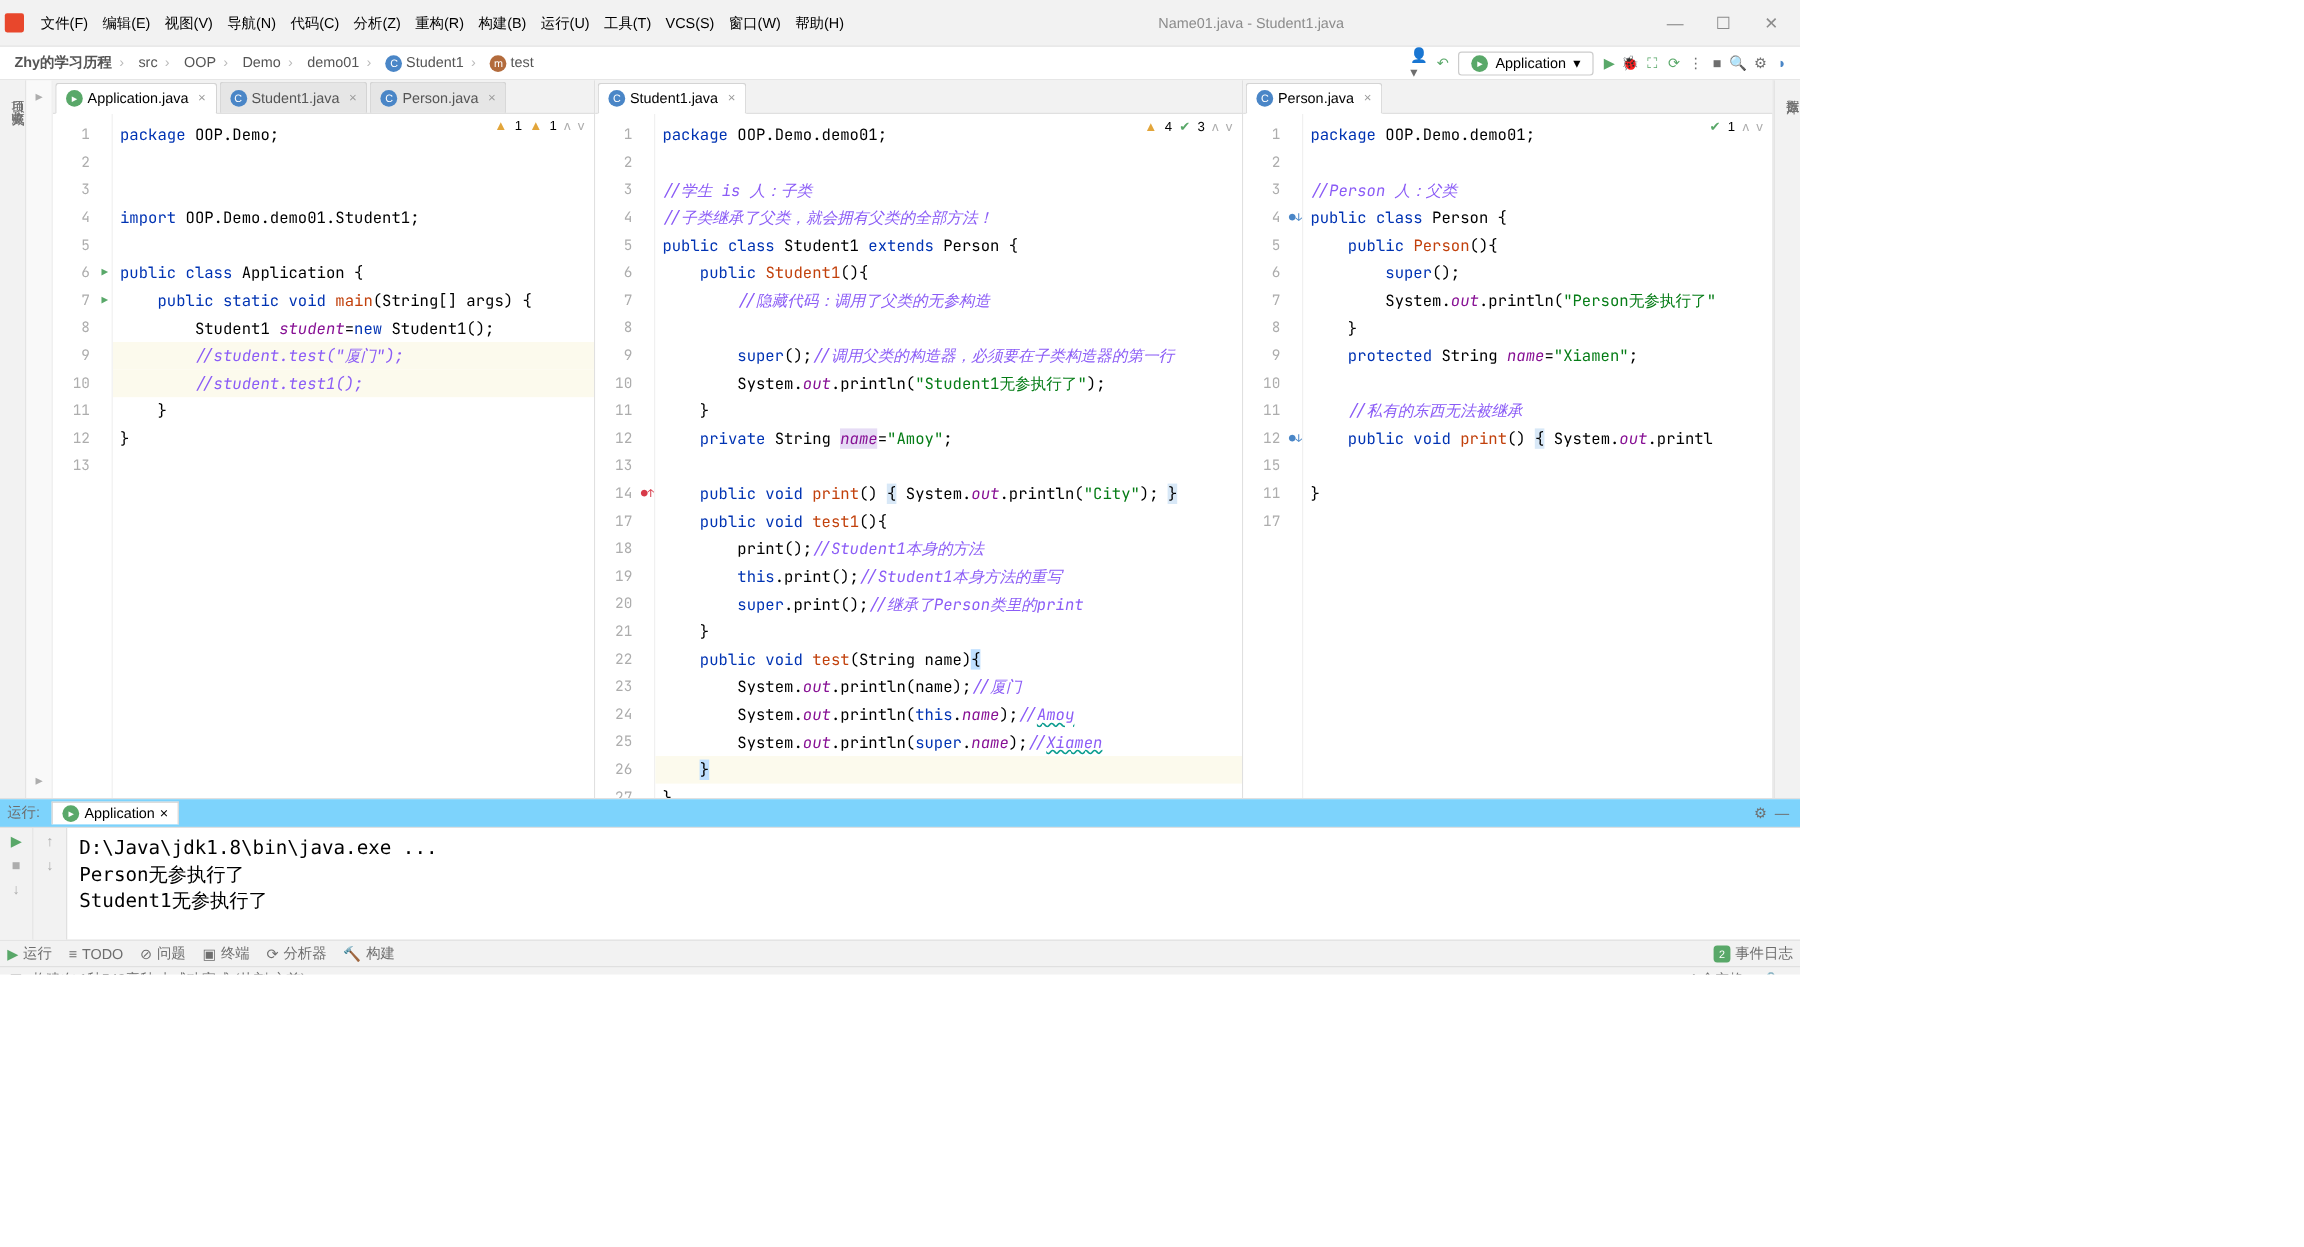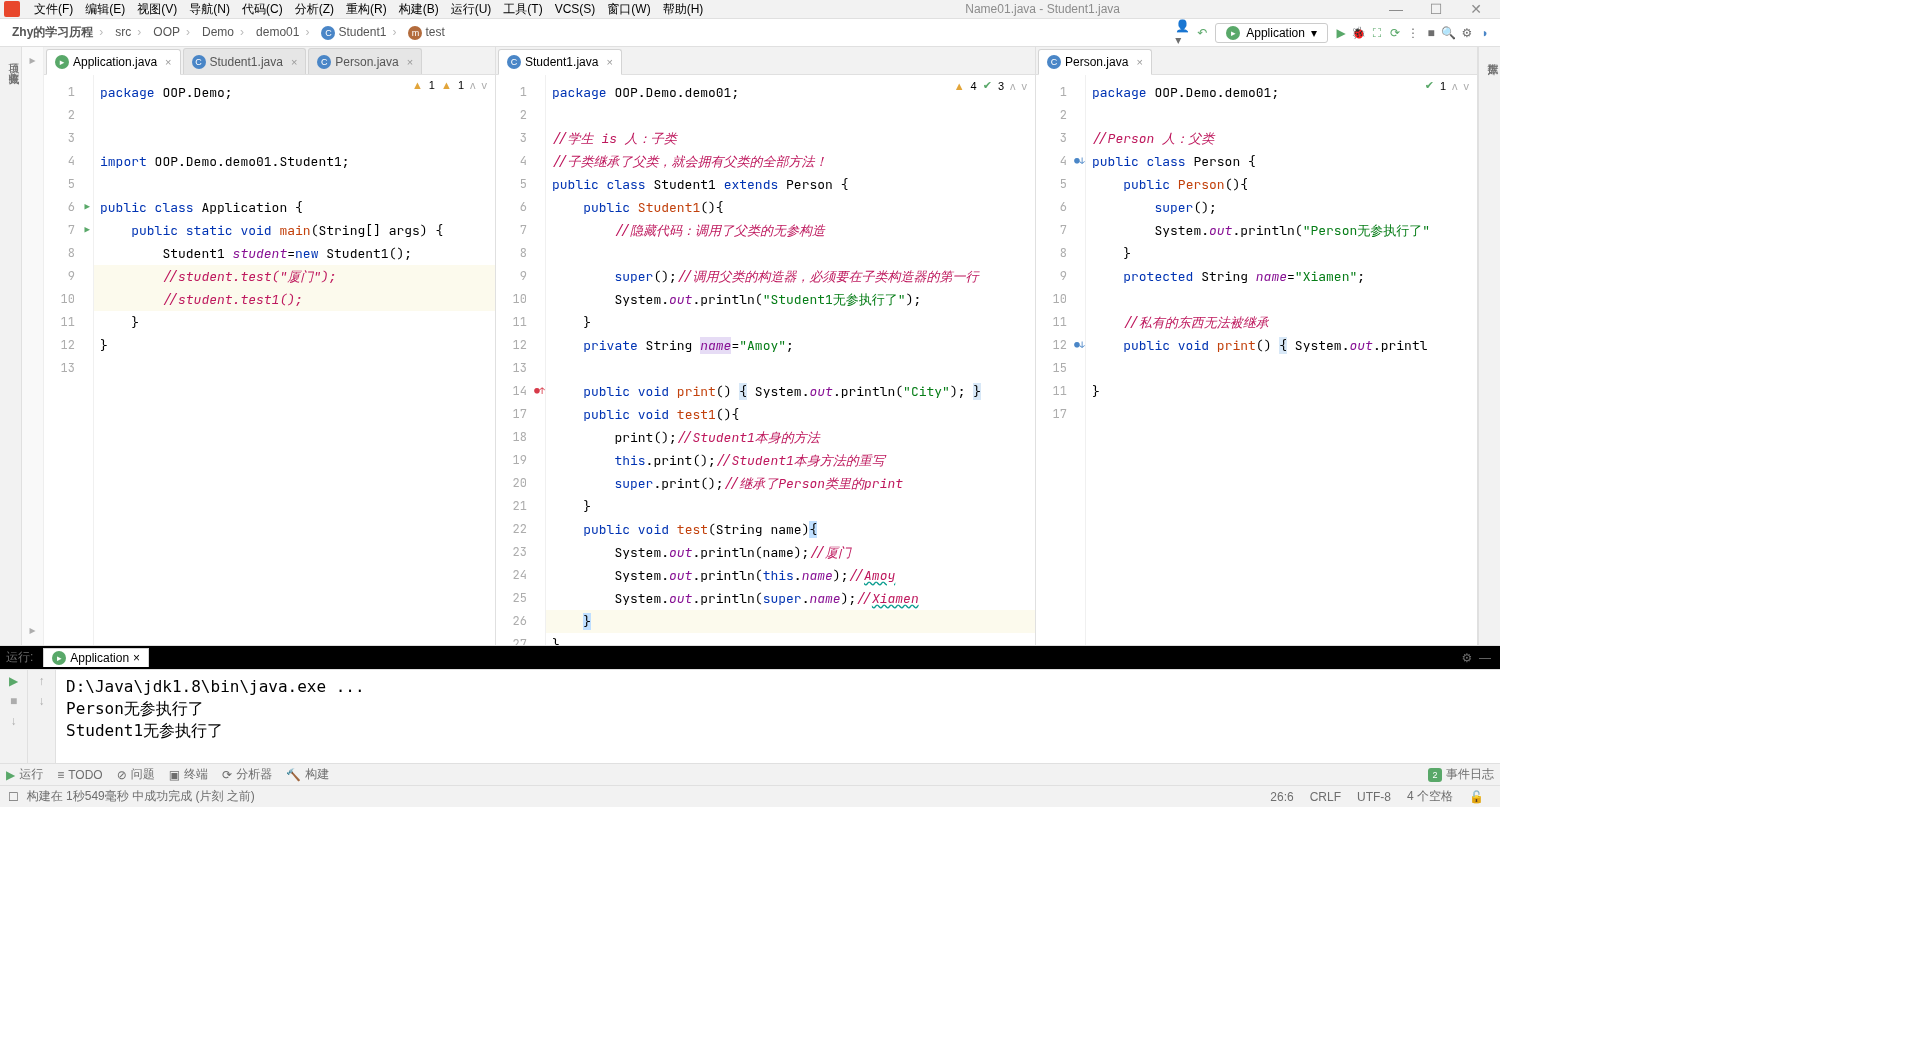--- a/index.html
+++ b/index.html
@@ -1,17 +1,17 @@
 <!DOCTYPE html>
 <html><head>
 <meta charset="utf-8">
 <style>
 * { margin:0; padding:0; box-sizing:border-box; }
 body { font-family:"Microsoft YaHei",sans-serif; font-size:12px; background:#fff; color:#000; overflow:hidden; width:1500px; height:812px; position:relative;}
-.menubar { height:19px; background:#f2f2f2; display:flex; align-items:center; padding:0 4px; border-bottom:1px solid #e0e0e0;}
+.menubar { height:39px; background:#f2f2f2; display:flex; align-items:center; padding:0 4px; border-bottom:1px solid #e0e0e0;}
 .menubar .logo { width:16px; height:16px; background:#e8472c; border-radius:2px; margin-right:8px;}
 .menubar .menu-item { padding:0 6px; cursor:default;}
 .menubar .title { flex:1; text-align:center; color:#8c8c8c;}
 .menubar .win-btn { width:40px; text-align:center; color:#8c8c8c; font-size:14px;}
 .navbar { height:28px; background:#fff; display:flex; align-items:center; padding:0 6px; border-bottom:1px solid #e0e0e0;}
 .navbar .crumb { padding:0 6px; color:#555;}
 .navbar .crumb::after { content:"›"; margin-left:6px; color:#bbb;}
 .navbar .crumb:last-of-type::after { content:"";}
 .navbar .crumb-icon { width:14px; height:14px; border-radius:50%; display:inline-block; vertical-align:middle; margin-right:3px; font-size:9px; line-height:14px; text-align:center; color:#fff;}
 .ci-c { background:#4a86c7;}
@@ -33,32 +33,32 @@
 .tab-ci.green { background:#59a869;}
 .editor-body { flex:1; display:flex; overflow:hidden; position:relative;}
 .gutter { width:50px; background:#fff; border-right:1px solid #f0f0f0; padding-top:6px; text-align:right;}
 .gutter .ln { height:23px; padding-right:18px; color:#adadad; font-family:"JetBrains Mono",Consolas,monospace; font-size:12px; position:relative; line-height:23px;}
 .gutter .run-tri::before { content:"▶"; color:#59a869; position:absolute; right:3px; font-size:9px;}
 .gutter .mark-o::after { content:"●↓"; color:#4a86c7; position:absolute; right:0; font-size:9px;}
 .gutter .mark-u::after { content:"●↑"; color:#d73a49; position:absolute; right:0; font-size:9px;}
 .code { flex:1; padding:6px 0 0 6px; font-family:"JetBrains Mono",Consolas,monospace; font-size:13px; line-height:23px; white-space:pre; overflow:hidden;}
 .kw { color:#0033b3;}
 .str { color:#067d17;}
-.cmt-doc { color:#be185d; font-style:italic;}
+.cmt-doc { color:#8b5cf6; font-style:italic;}
 .fld { color:#871094;font-style:italic;}
 .mtd { color:#c2410c;}
 .hl-line { background:#fcfaed; display:block; margin-left:-6px; padding-left:6px;}
 .hl-name { background:#e6dcf5;}
 .hl-brace { background:#d8e8f7;}
 .insp { position:absolute; top:4px; right:8px; display:flex; gap:6px; align-items:center; font-size:11px;}
 .insp .warn { color:#e2a53a;}
 .insp .ok { color:#59a869;}
 .insp .nav { color:#adadad;}
 .run-panel { height:118px; border-top:1px solid #e0e0e0; display:flex; flex-direction:column;}
-.run-tabs { height:24px; background:#000000; border-bottom:1px solid #e0e0e0; display:flex; align-items:center; padding:0 6px;}
+.run-tabs { height:24px; background:#7dd3fc; border-bottom:1px solid #e0e0e0; display:flex; align-items:center; padding:0 6px;}
 .run-label { color:#6e6e6e; margin-right:10px;}
 .run-app-tab { background:#fff; border:1px solid #d4d4d4; border-bottom:none; padding:2px 8px; display:flex; align-items:center; gap:4px;}
 .run-body { flex:1; display:flex;}
 .run-gutter { width:28px; background:#f2f2f2; border-right:1px solid #e0e0e0; padding-top:4px; display:flex; flex-direction:column; align-items:center; gap:6px;}
 .console { flex:1; padding:6px 10px; font-family:Consolas,monospace; font-size:16px; line-height:22px;}
 .bottom-bar { height:22px; background:#f2f2f2; border-top:1px solid #e0e0e0; display:flex; align-items:center; padding:0 6px; gap:14px; font-size:12px; color:#6e6e6e;}
 .bottom-bar .bb-item { display:flex; align-items:center; gap:4px;}
 .status-bar { height:22px; background:#f2f2f2; border-top:1px solid #e0e0e0; display:flex; align-items:center; padding:0 8px; font-size:12px; color:#6e6e6e;}
 .status-bar .spacer{flex:1;}
 .status-bar .cell{padding:0 8px;}

